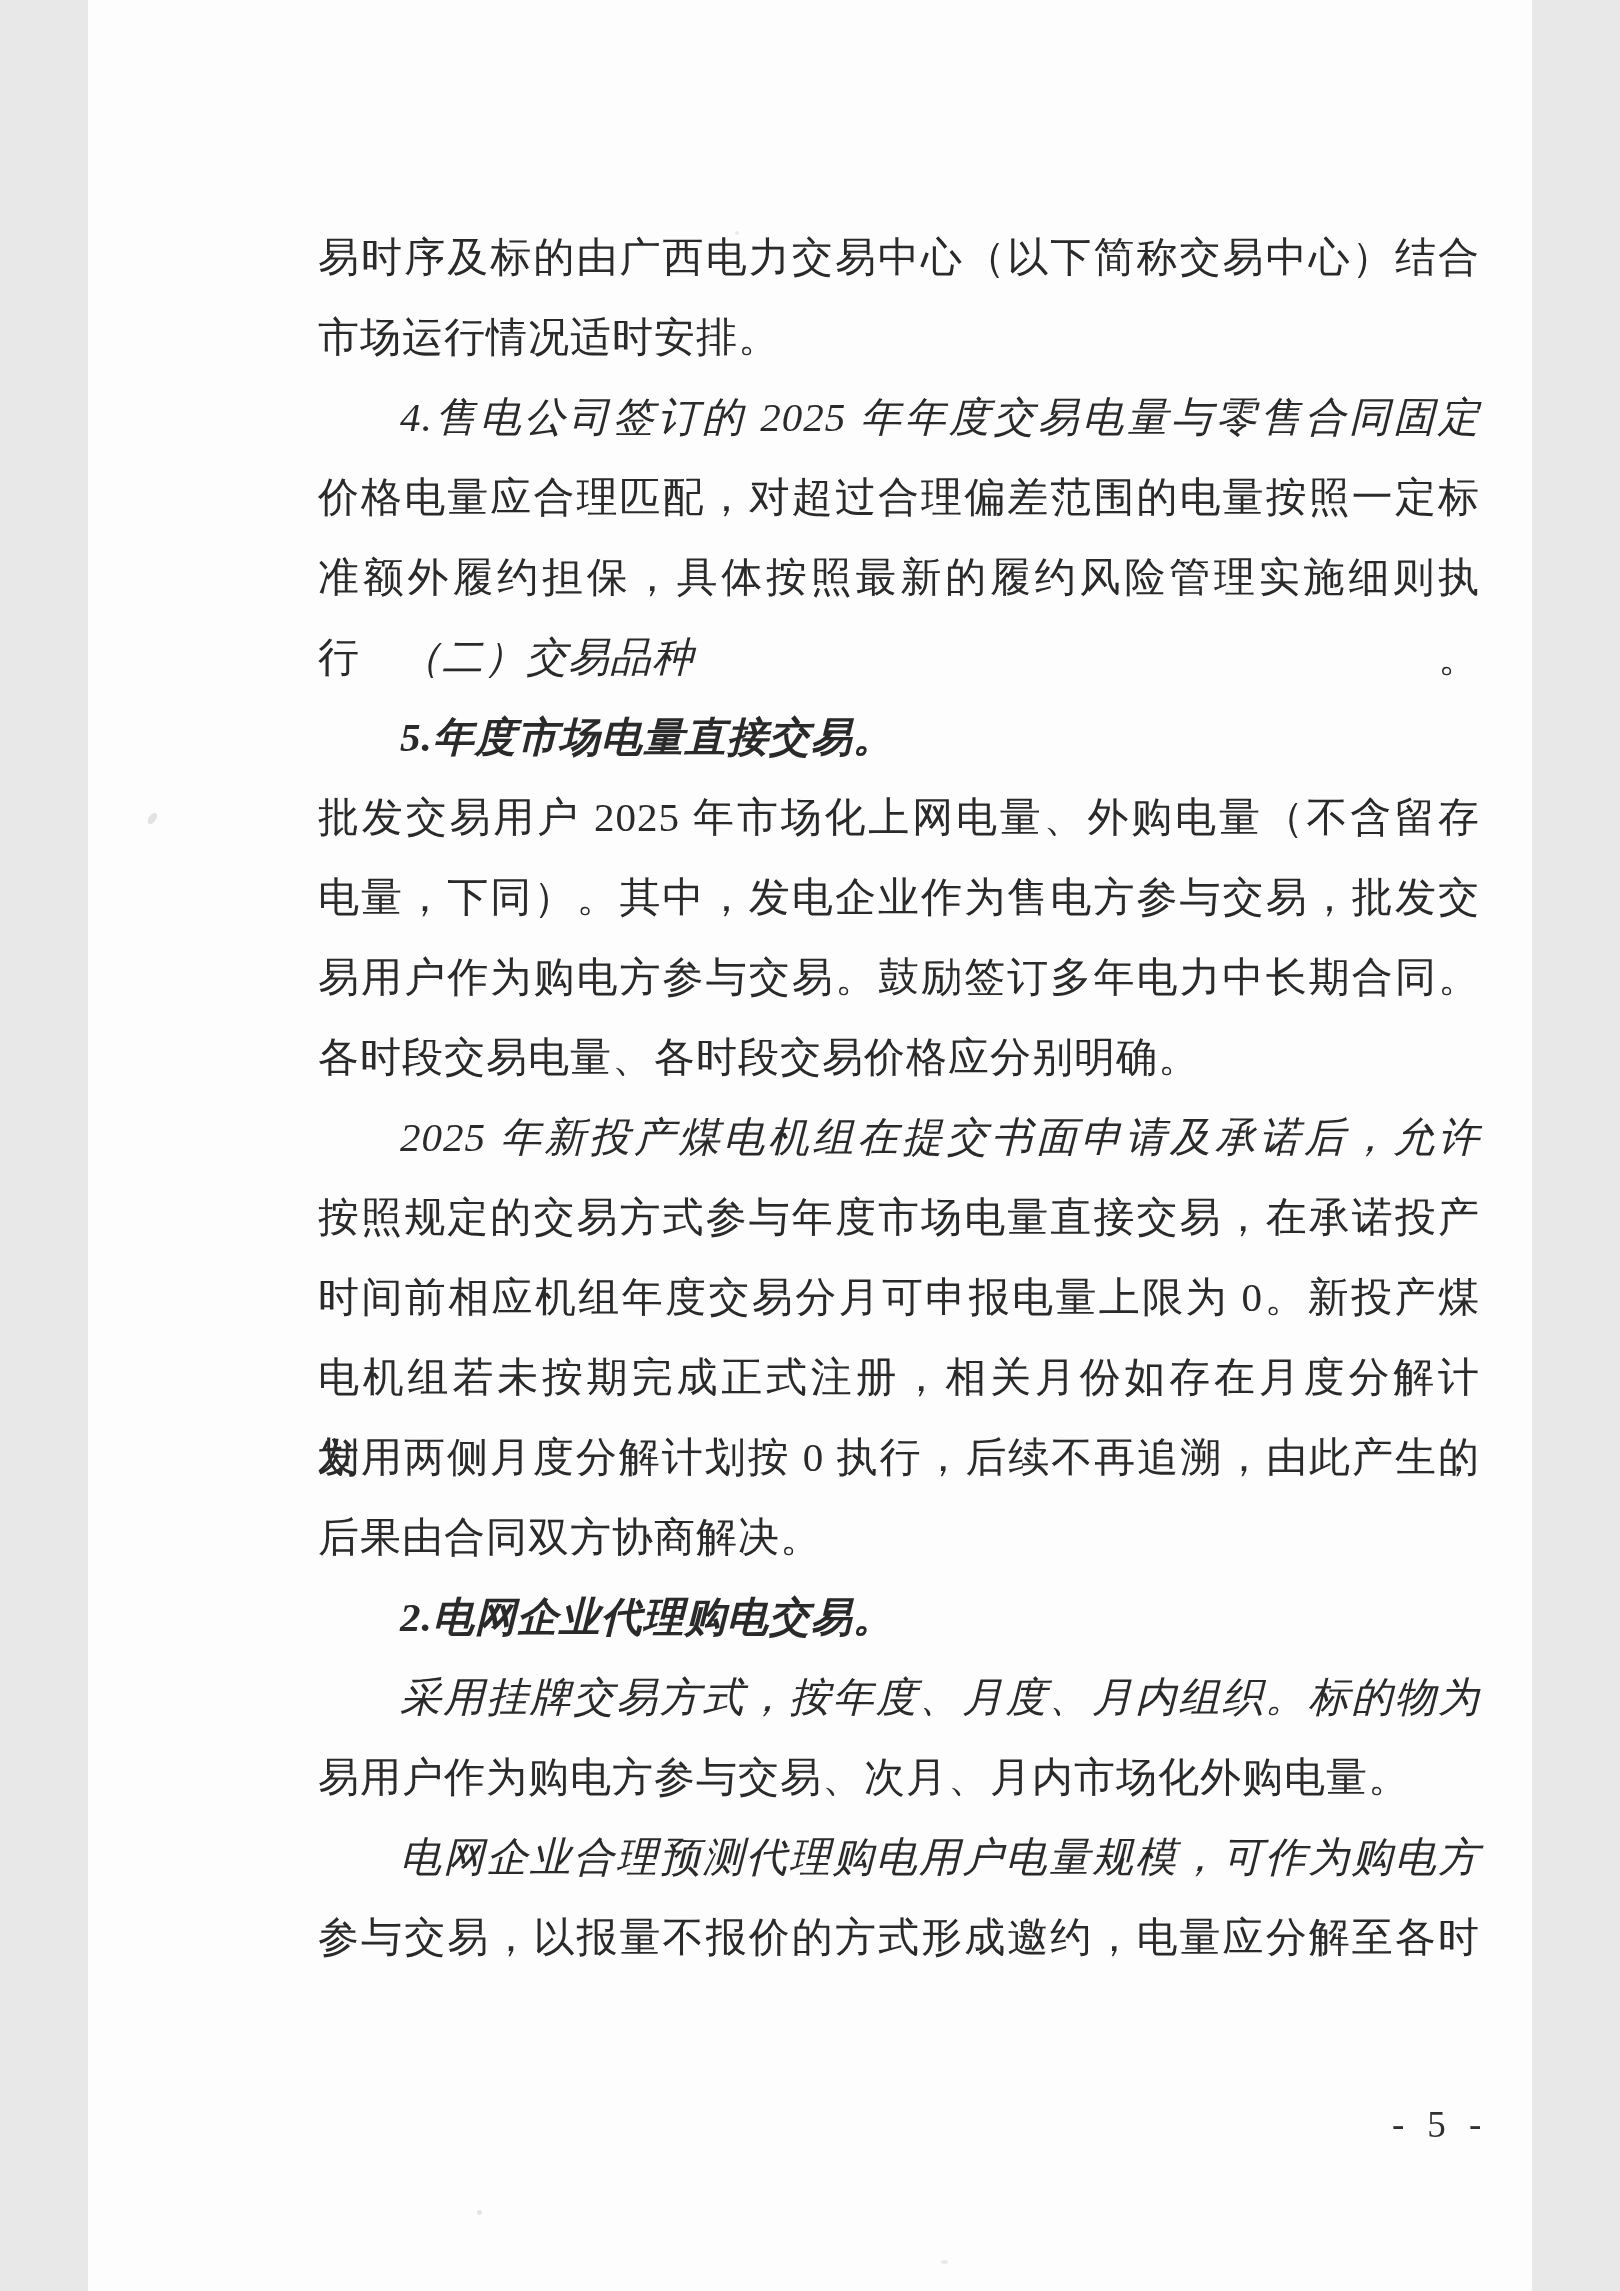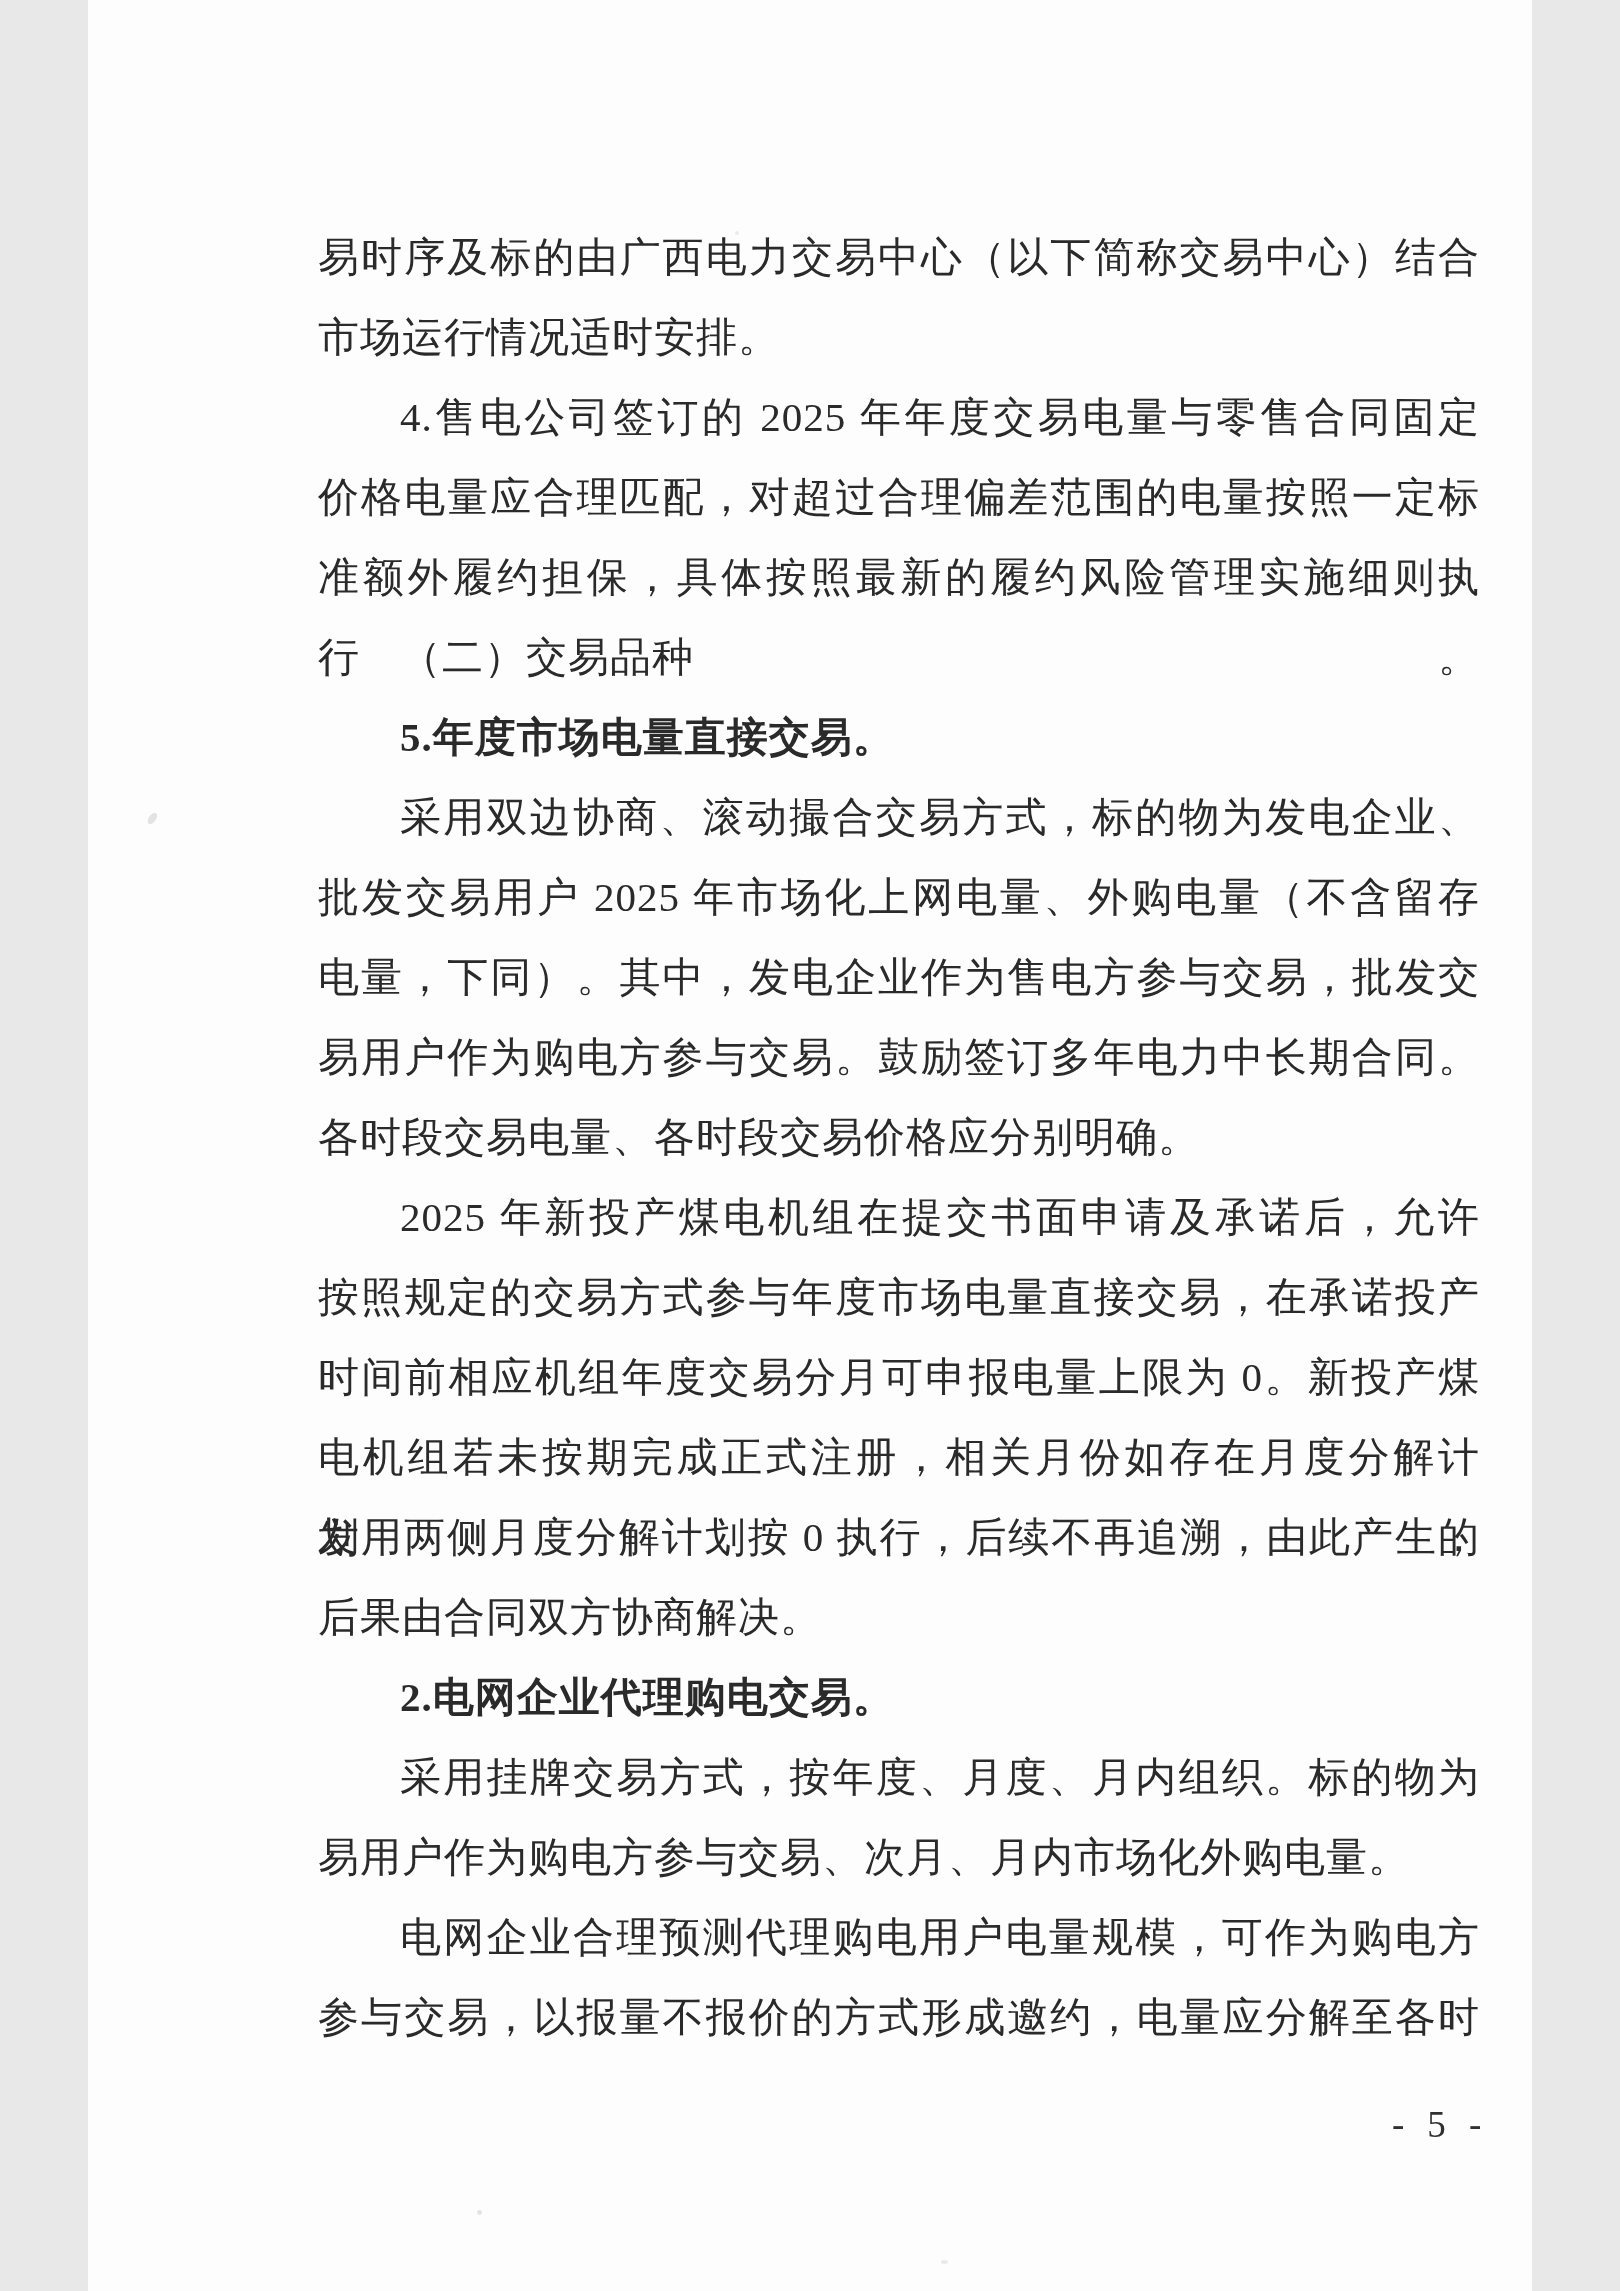--- a/index.html
+++ b/index.html
@@ -31,20 +31,21 @@
     text-align: left;
     white-space: normal;
     overflow: visible;
   }
   .line.justify {
     text-align: justify;
     text-align-last: justify;
   }
   .line.indent {
     padding-left: 82px;
+    font-style: italic;
   }
   .line.bold {
     font-weight: 700;
   }
   .footer {
     position: absolute;
     left: 1304px;
     top: 2103px;
     font-size: 37px;
     line-height: 43px;
@@ -71,21 +72,20 @@
 
   <div class="body-text">
 
   <div class="line justify">易时序及标的由广西电力交易中心（以下简称交易中心）结合</div>
       <div class="line">市场运行情况适时安排。</div>
       <div class="line indent justify">4.售电公司签订的 2025 年年度交易电量与零售合同固定</div>
       <div class="line justify">价格电量应合理匹配，对超过合理偏差范围的电量按照一定标</div>
       <div class="line justify">准额外履约担保，具体按照最新的履约风险管理实施细则执行。</div>
       <div class="line indent">（二）交易品种</div>
       <div class="line indent bold">5.年度市场电量直接交易。</div>
-      <div class="line indent justify">采用双边协商、滚动撮合交易方式，标的物为发电企业、</div>
       <div class="line justify">批发交易用户 2025 年市场化上网电量、外购电量（不含留存</div>
       <div class="line justify">电量，下同）。其中，发电企业作为售电方参与交易，批发交</div>
       <div class="line justify">易用户作为购电方参与交易。鼓励签订多年电力中长期合同。</div>
       <div class="line">各时段交易电量、各时段交易价格应分别明确。</div>
       <div class="line indent justify">2025 年新投产煤电机组在提交书面申请及承诺后，允许</div>
       <div class="line justify">按照规定的交易方式参与年度市场电量直接交易，在承诺投产</div>
       <div class="line justify">时间前相应机组年度交易分月可申报电量上限为 0。新投产煤</div>
       <div class="line justify">电机组若未按期完成正式注册，相关月份如存在月度分解计划，</div>
       <div class="line justify">发用两侧月度分解计划按 0 执行，后续不再追溯，由此产生的</div>
       <div class="line">后果由合同双方协商解决。</div>

